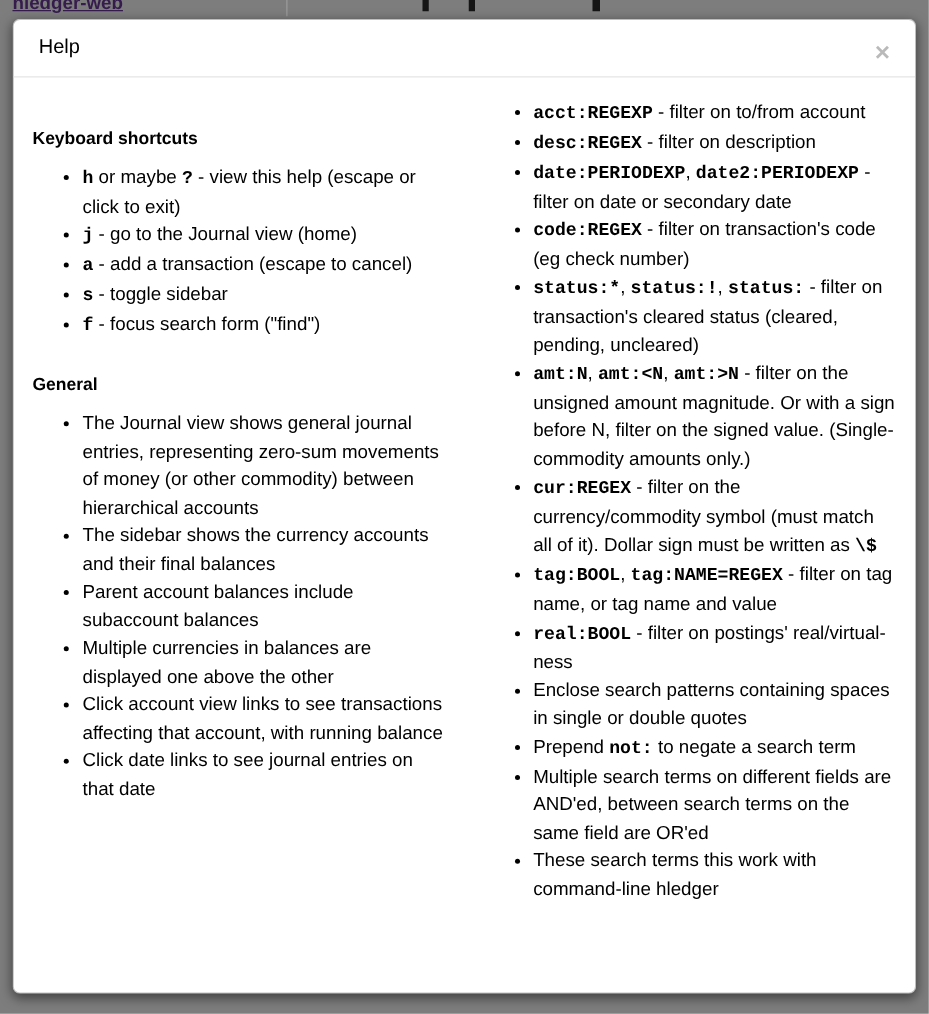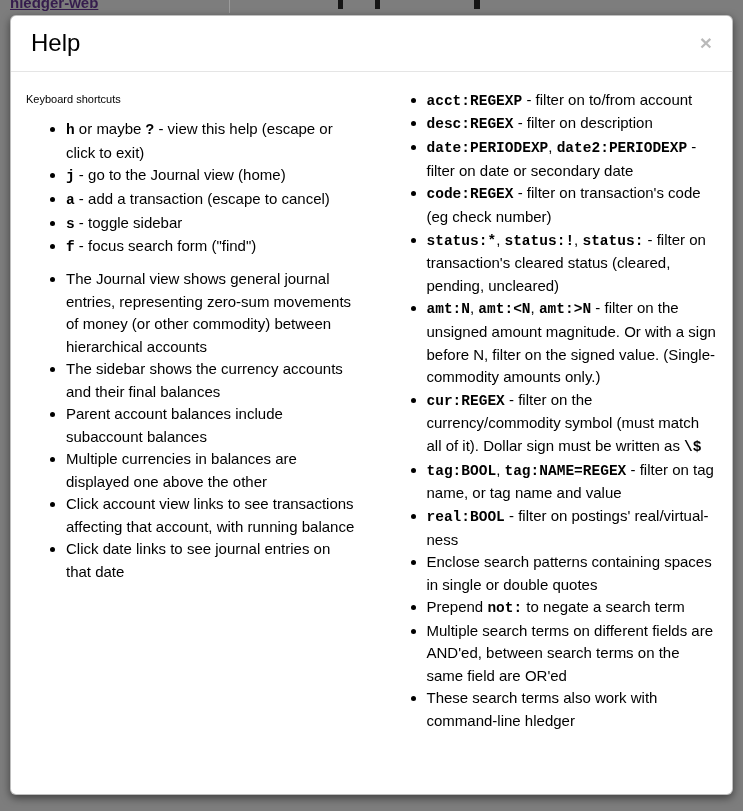--- a/index.html
+++ b/index.html
@@ -35,41 +35,41 @@
     background: #ffffff;
     border: 1px solid rgba(0,0,0,0.25);
     border-radius: 6px;
     box-shadow: 0 3px 9px rgba(0,0,0,0.5);
   }
   .modal-header {
     padding: 13px 20px 14px 20px;
     border-bottom: 1px solid #e5e5e5;
   }
   .modal-title {
-    font-size: 24px; font-weight: 400; color: #000;
+    font-size: 16px; font-weight: 400; color: #000;
     line-height: 1.15;
   }
   .close-btn {
     float: right;
     background: transparent; border: 0; padding: 0;
     margin: 3px 0 0 0;
     font-family: "Liberation Sans", sans-serif;
     font-size: 21px; font-weight: bold; line-height: 1;
     color: #000; opacity: 0.27;
     cursor: pointer;
   }
   .modal-body {
     padding: 13px 0 25px 0;
     display: flex; align-items: flex-start;
   }
   .help-col { width: 50%; padding: 0 15px; }
   .section-title {
-    font-size: 11px; font-weight: normal; color: #000;
+    font-size: 14px; font-weight: bold; color: #000;
     line-height: 1.2;
-    margin: 8px 0 12px 0;
+    margin: 27px 0 12px 0;
   }
   ul.help-list {
     margin: 4px 0 9px 0;
     padding-left: 40px;
     color: #000;
   }
   ul.help-list li {
     font-size: 15px;
     line-height: 1.5;
   }
@@ -100,20 +100,21 @@
   <div class="modal-body">
     <div class="help-col" id="col-left">
         <div class="section-title">Keyboard shortcuts</div>
         <ul class="help-list">
           <li><code class="term">h</code> or maybe <code class="term">?</code> - view this help (escape or click to exit)</li>
           <li><code class="term">j</code> - go to the Journal view (home)</li>
           <li><code class="term">a</code> - add a transaction (escape to cancel)</li>
           <li><code class="term">s</code> - toggle sidebar</li>
           <li><code class="term">f</code> - focus search form ("find")</li>
         </ul>
+        <div class="section-title">General</div>
         <ul class="help-list">
           <li>The Journal view shows general journal entries, representing zero-sum movements of money (or other commodity) between hierarchical accounts</li>
           <li>The sidebar shows the currency accounts and their final balances</li>
           <li>Parent account balances include subaccount balances</li>
           <li>Multiple currencies in balances are displayed one above the other</li>
           <li>Click account view links to see transactions affecting that account, with running balance</li>
           <li>Click date links to see journal entries on that date</li>
         </ul>
       </div>
     <div class="help-col" id="col-right">
@@ -123,17 +124,17 @@
           <li><code class="term">date:PERIODEXP</code>, <code class="term">date2:PERIODEXP</code> - filter on date or secondary date</li>
           <li><code class="term">code:REGEX</code> - filter on transaction's code (eg check number)</li>
           <li><code class="term">status:*</code>, <code class="term">status:!</code>, <code class="term">status:</code> - filter on transaction's cleared status (cleared, pending, uncleared)</li>
           <li><code class="term">amt:N</code>, <code class="term">amt:&lt;N</code>, <code class="term">amt:&gt;N</code> - filter on the unsigned amount magnitude. Or with a sign before N, filter on the signed value. (Single-commodity amounts only.)</li>
           <li><code class="term">cur:REGEX</code> - filter on the currency/commodity symbol (must match all of it). Dollar sign must be written as <code class="term">\$</code></li>
           <li><code class="term">tag:BOOL</code>, <code class="term">tag:NAME=REGEX</code> - filter on tag name, or tag name and value</li>
           <li><code class="term">real:BOOL</code> - filter on postings' real/virtual-ness</li>
           <li>Enclose search patterns containing spaces in single or double quotes</li>
           <li>Prepend <code class="term">not:</code> to negate a search term</li>
           <li>Multiple search terms on different fields are AND'ed, between search terms on the same field are OR'ed</li>
-          <li>These search terms also work with command-line hledger</li>
+          <li>These search terms this work with command-line hledger</li>
         </ul>
       </div>
   </div>
 </div>
 
 </body></html>

